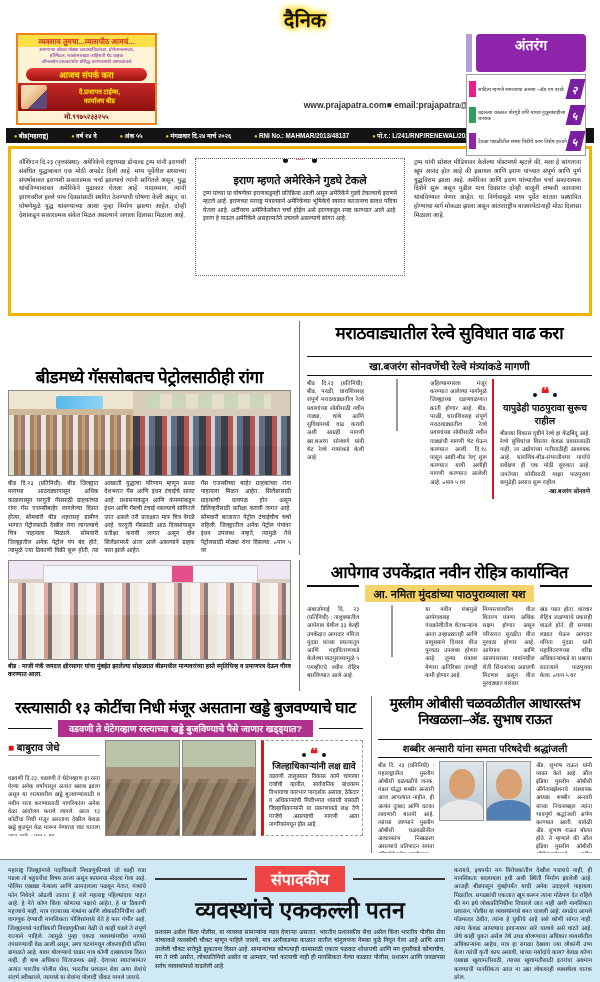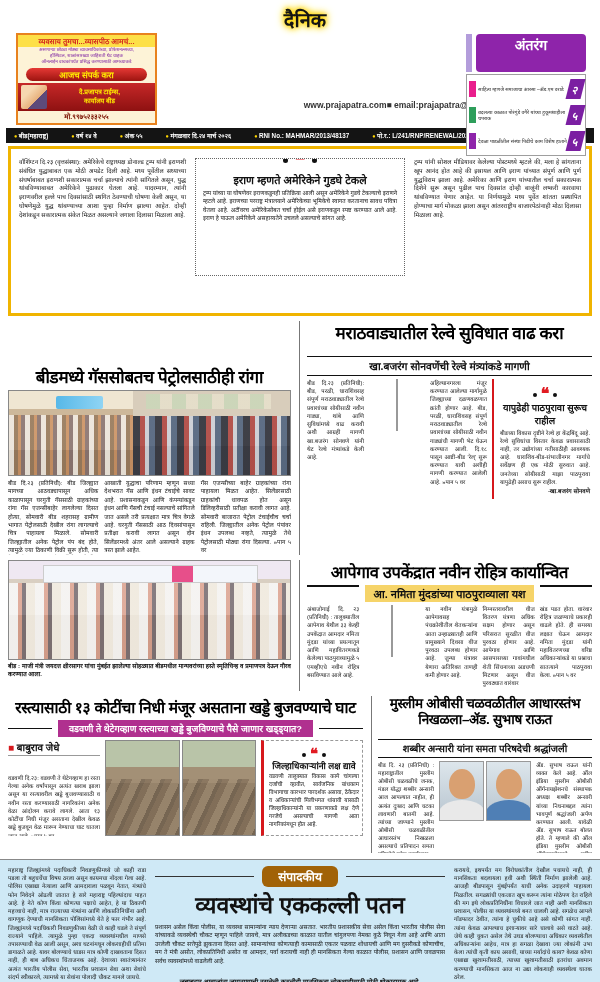--- a/index.html
+++ b/index.html
@@ -148,21 +148,21 @@
   .muslim-content .tx { flex:1; font-size:5.7px; }
   .m-photos { flex:0 0 92px; display:flex; gap:2px; align-items:flex-start; }
   .m-photos .portrait { flex:1; height:60px; }
 
   
   .editorial { margin-top:6px; background:#cfe9f6; border-top:1px solid #888; padding:6px 8px 4px; display:flex; gap:9px; height:176px; overflow:hidden; }
   .ed-side { flex:0 0 138px; font-size:5.8px; }
   .ed-center { flex:1; display:flex; flex-direction:column; }
   .ed-badge-row { display:flex; align-items:center; gap:8px; }
   .ed-badge-row::before, .ed-badge-row::after { content:""; flex:1; height:1.5px; background:#333; }
-  .ed-badge { background:#a16207; color:#fff; font-weight:800; font-size:12px; padding:2px 16px; border-radius:6px; }
+  .ed-badge { background:#ef4444; color:#fff; font-weight:800; font-size:16px; padding:2px 16px; border-radius:0; }
   .ed-center h1 { font-size:23px; font-weight:800; text-align:center; margin:1px 0 3px; }
   .ed-intro { font-size:5.9px; height:52px; overflow:hidden; }
   .ed-pull { font-weight:800; font-size:6.6px; text-align:center; margin-top:2px; }
   .ed-div { display:flex; align-items:center; gap:6px; margin:3px 10px; }
   .ed-div::before, .ed-div::after, .ed-div .mid { content:""; flex:1; height:1px; background:#555; }
   .ed-div .dot { width:8px; height:8px; border-radius:50%; background:radial-gradient(circle at 35% 30%, #e8484d 0 35%, #f6a000 40%); flex:0 0 auto; }
   .ed-two { display:flex; gap:8px; margin-top:2px; flex:1; overflow:hidden; }
   .ed-two > div { flex:1; font-size:5.8px; }
 </style>
 </head>

